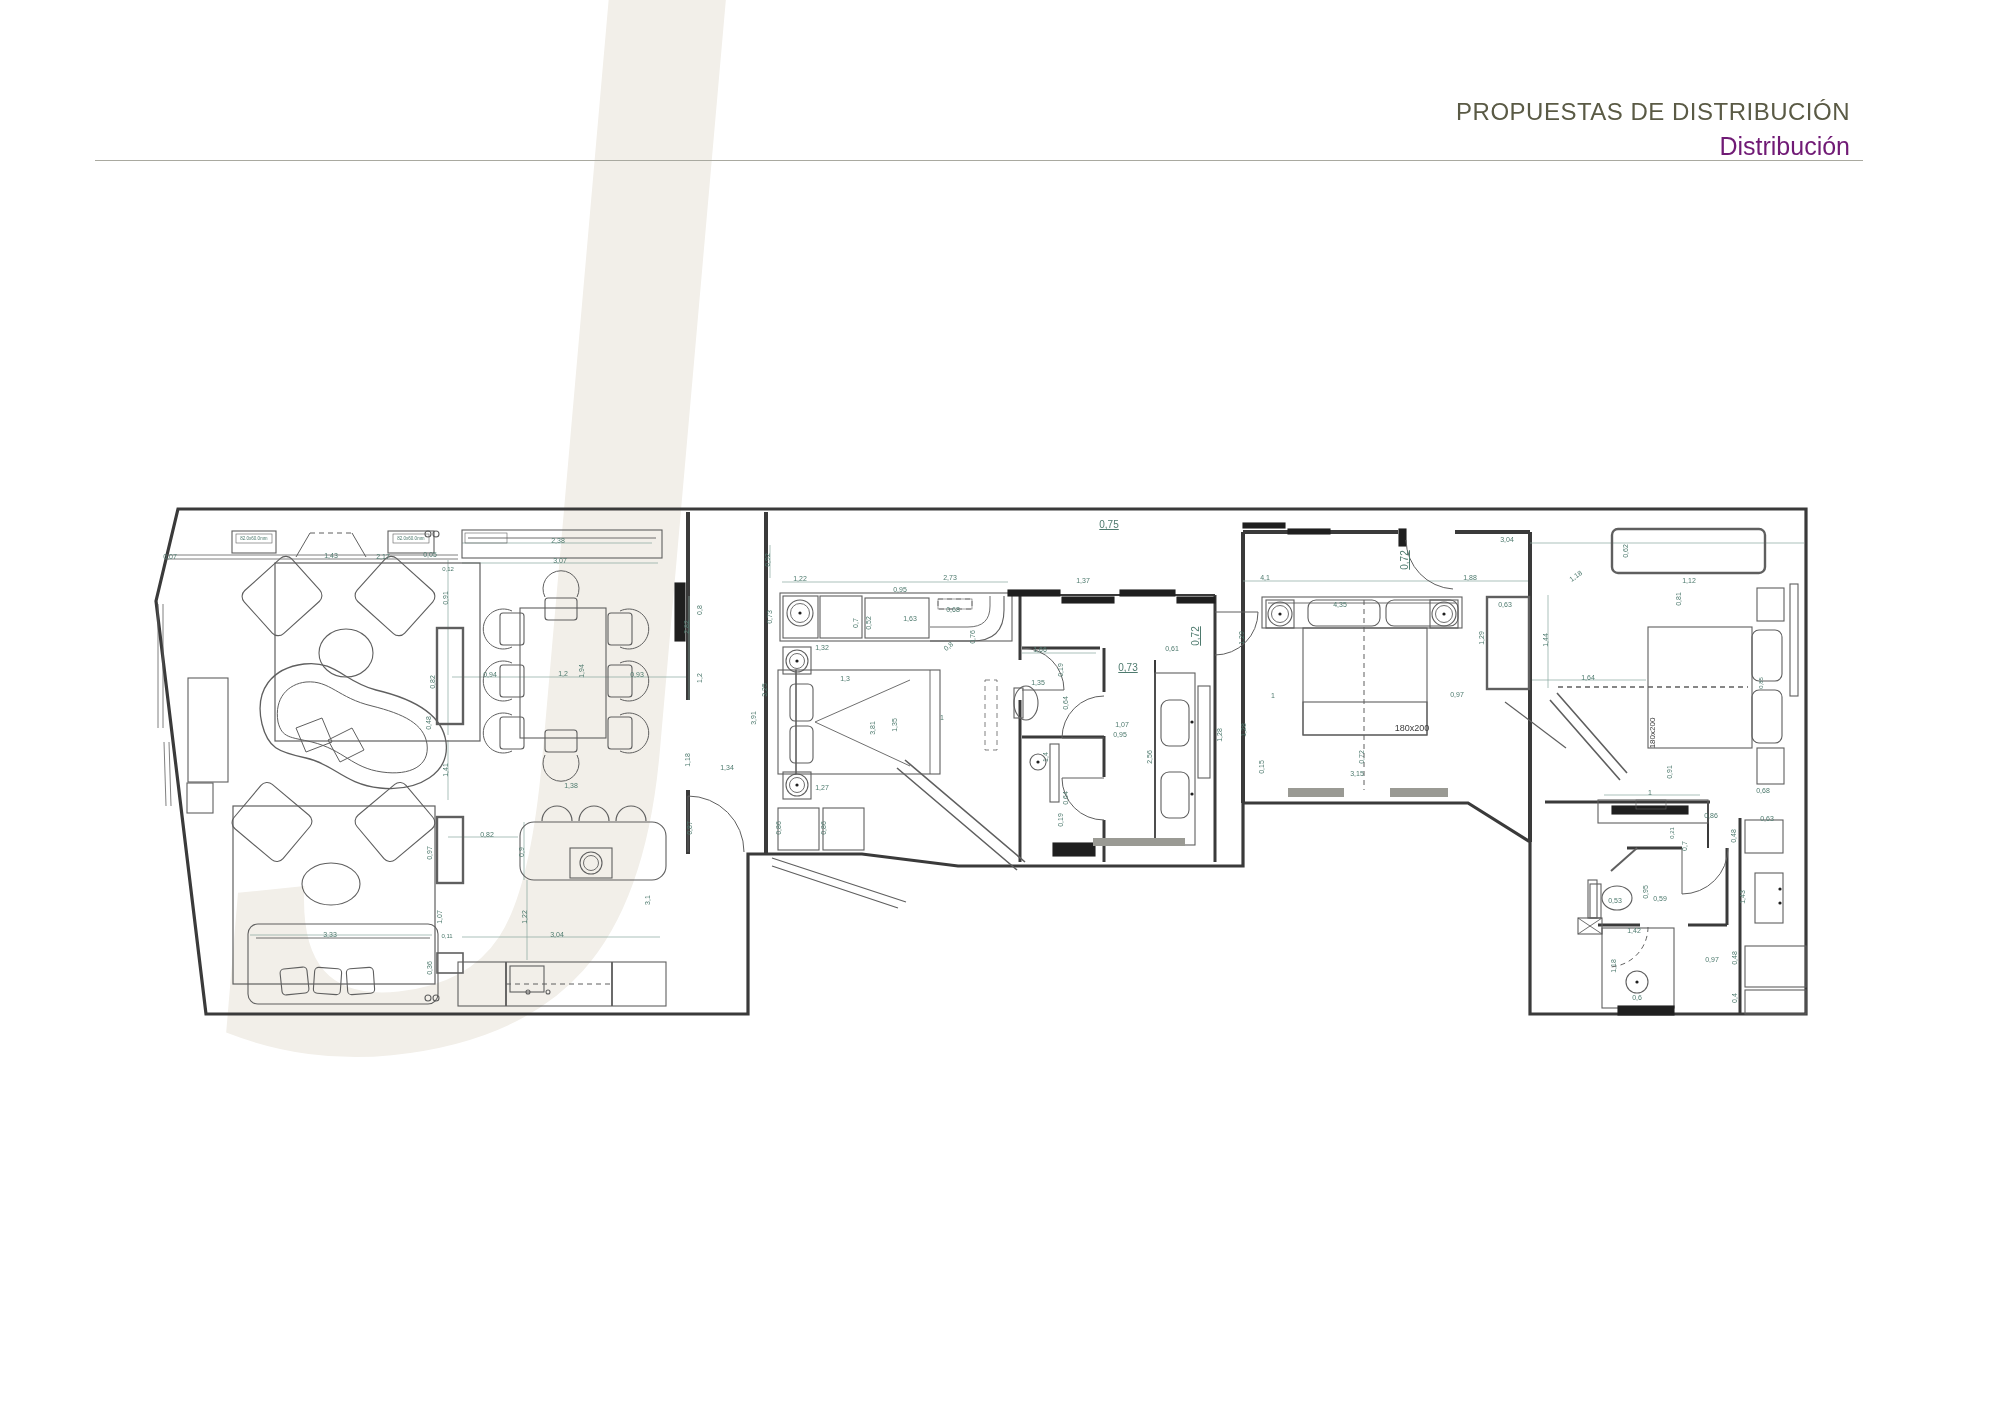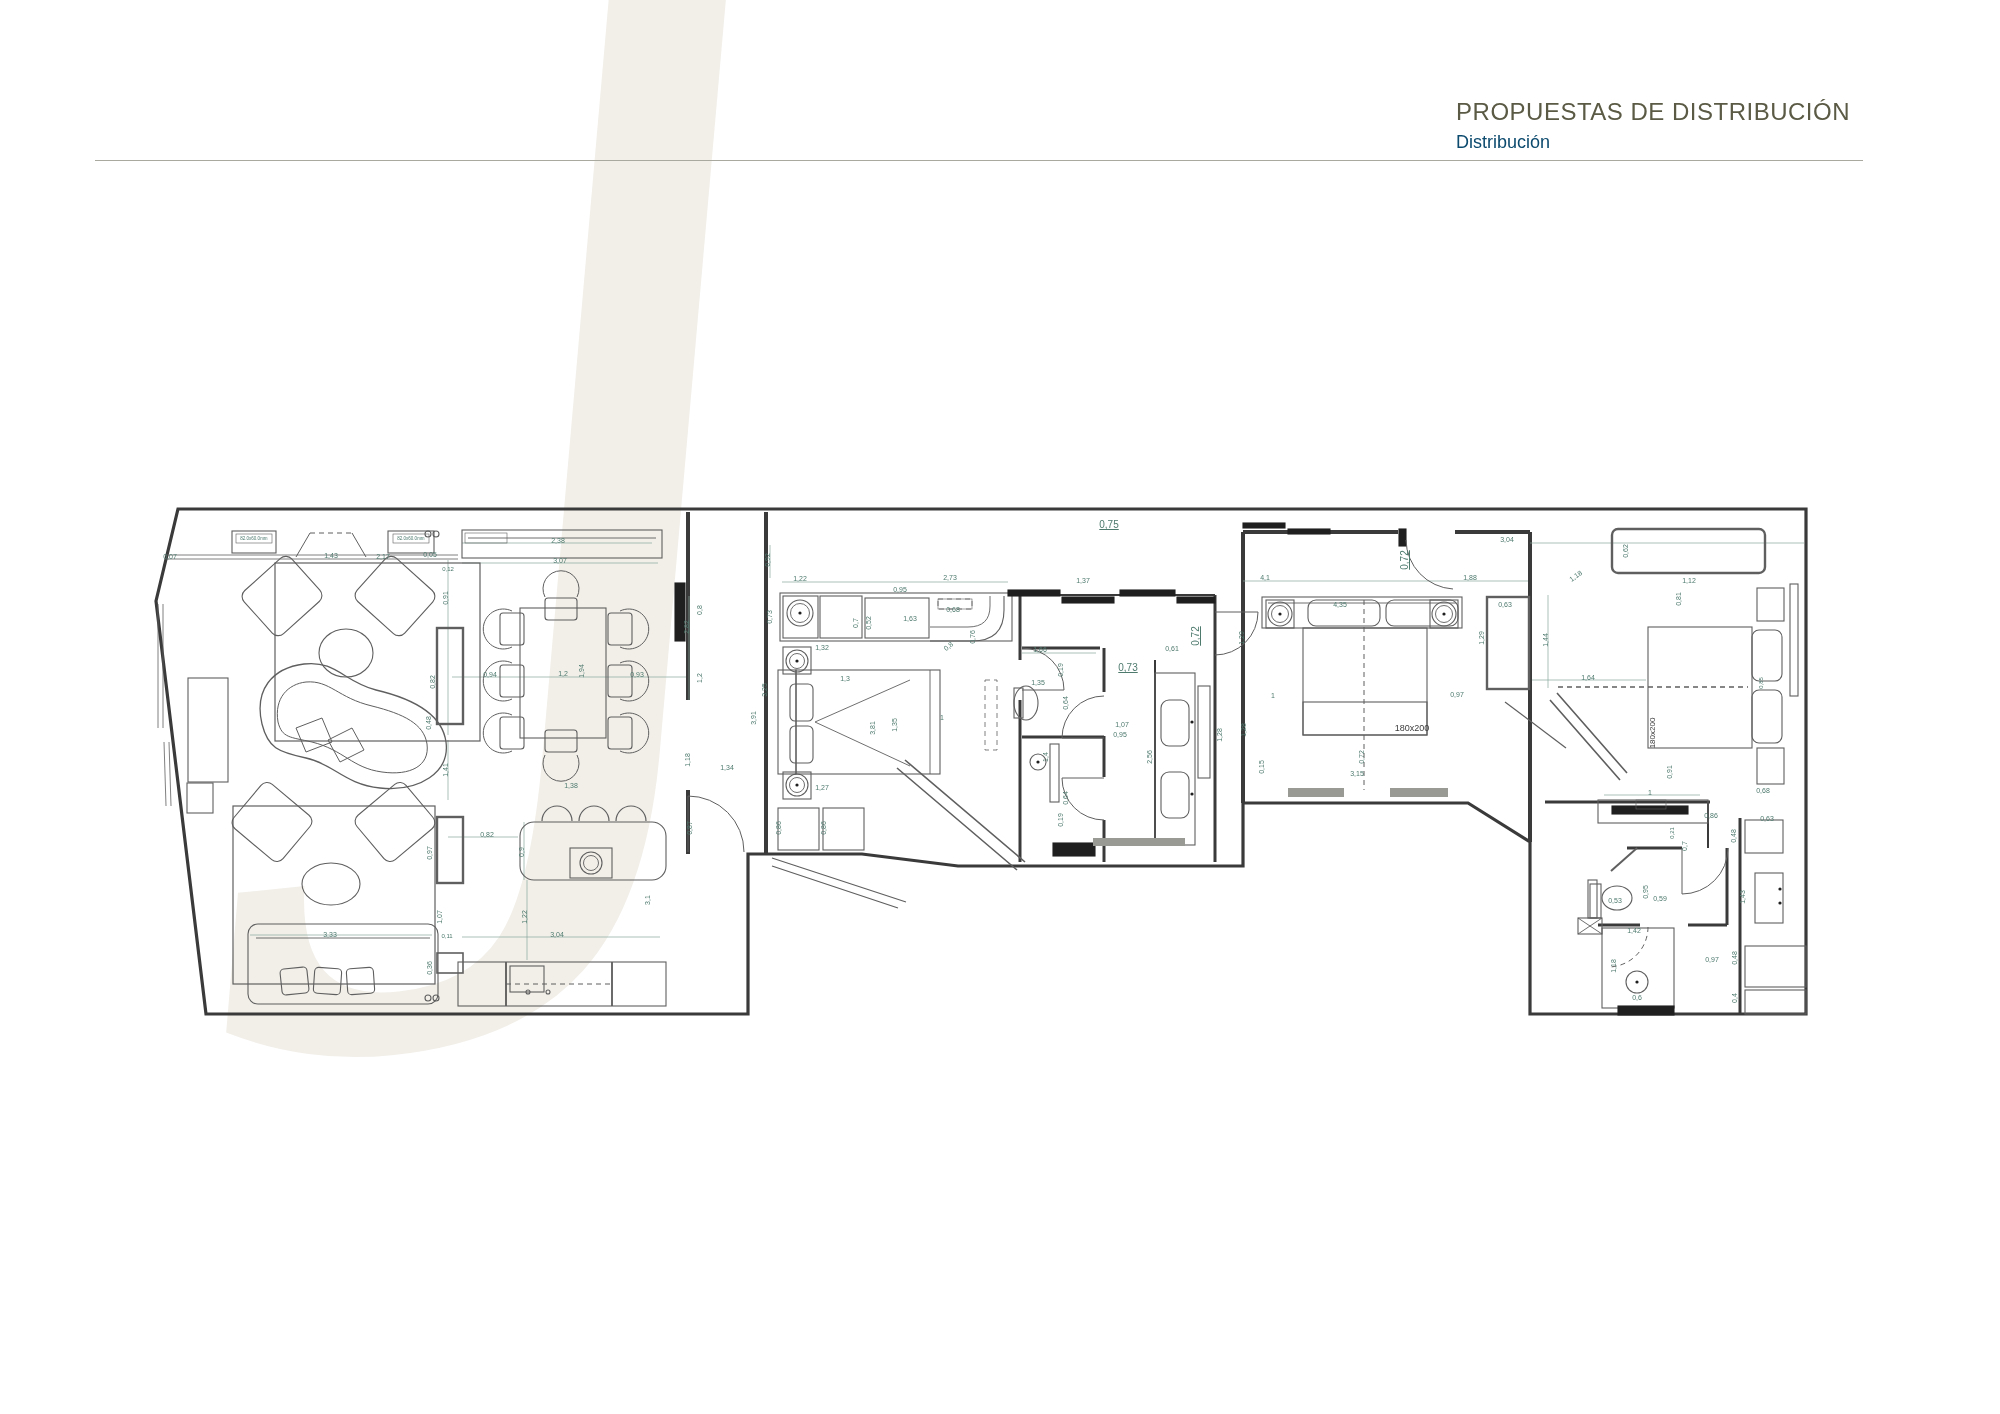--- a/index.html
+++ b/index.html
@@ -2,23 +2,23 @@
 <html><head>
 <meta charset="utf-8">
 <style>
   html,body{margin:0;padding:0;background:#ffffff;}
   .page{position:relative;width:2000px;height:1414px;background:#fff;overflow:hidden;
         font-family:"Liberation Sans",sans-serif;}
   .watermark{position:absolute;left:360px;top:-235px;z-index:0;
         font-family:"DejaVu Serif",serif;font-style:italic;
         font-size:1200px;line-height:1;color:#f2efe9;transform:rotate(-6deg);
         user-select:none;pointer-events:none;}
-  .hdr{position:absolute;top:98px;right:150px;z-index:2;text-align:left;margin-left:10px;}
+  .hdr{position:absolute;top:98px;right:150px;z-index:2;text-align:right;margin-left:10px;}
   .hdr .t1{font-size:24px;letter-spacing:.5px;color:#5a5a45;}
-  .hdr .t2{font-size:18px;color:#0c4a6e;margin-top:6px;}
+  .hdr .t2{font-size:25px;color:#701a75;margin-top:6px;}
   .rule{position:absolute;top:160px;left:95px;width:1768px;height:0;
         border-top:1.5px solid #a9a9a0;z-index:2;}
   svg.plan{position:absolute;left:0;top:0;z-index:1;}
   svg.plan text{font-family:"Liberation Sans","DejaVu Sans",sans-serif;}
 </style>
 </head>
 <body>
 
 <div class="page">
   <div class="watermark">J</div>

